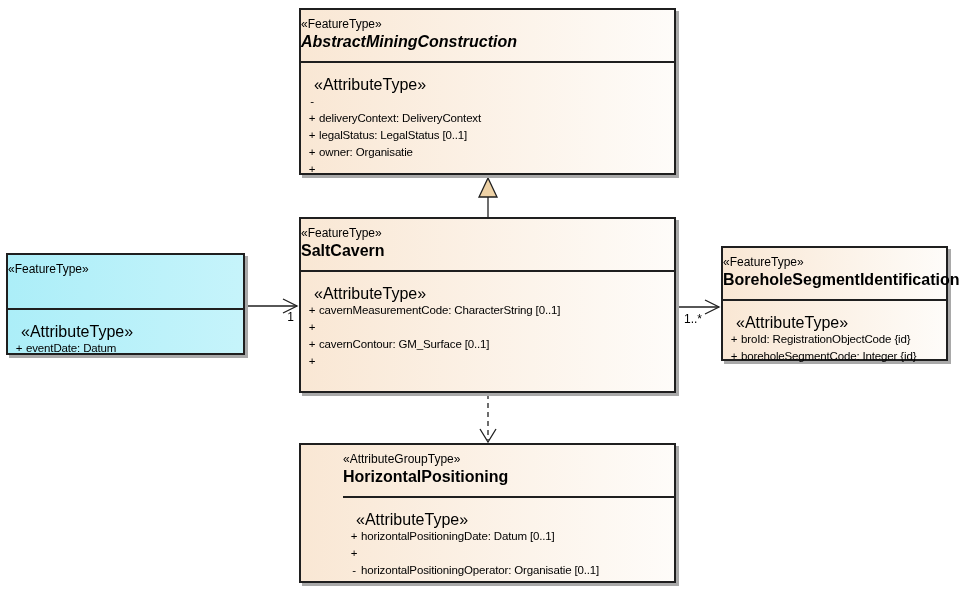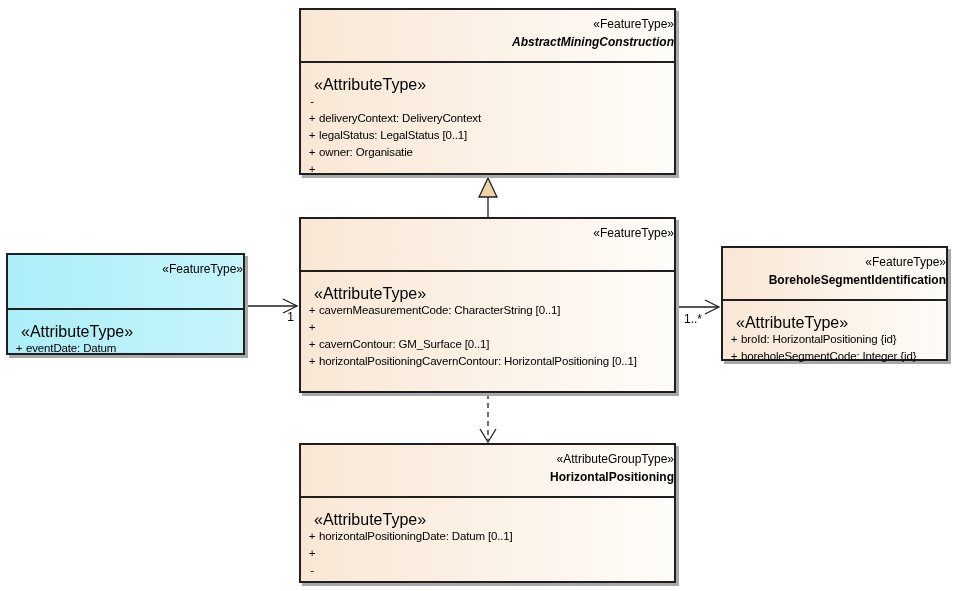--- a/index.html
+++ b/index.html
@@ -10,26 +10,26 @@
   .uml-box{
     position:absolute;box-sizing:border-box;
     border:2px solid #1f1f1f;
     background:linear-gradient(90deg,#f9e7d4 0%,#fefcf9 100%);
     box-shadow:3px 3px 0 #a9a9a9;
   }
   .uml-box.event{
     background:linear-gradient(90deg,#aceef8 0%,#c6f4fb 100%);
   }
   .box-header{
-    box-sizing:content-box;height:45px;text-align:right;padding-top:6px;
+    box-sizing:content-box;height:45px;text-align:left;padding-top:6px;
     border-bottom:2px solid #1f1f1f;
   }
   .box-header.tall{height:47px;}
   .stereotype{font-size:12px;line-height:17px;}
-  .class-name{font-size:12px;font-weight:bold;line-height:18px;}
+  .class-name{font-size:16px;font-weight:bold;line-height:18px;}
   .class-name.abstract{font-style:italic;}
   .box-body{padding-top:6px;}
   .attr-heading{font-size:16px;line-height:16px;margin:8px 0 0 13px;}
   .attr-row{display:flex;font-size:11.5px;line-height:17px;letter-spacing:-0.15px;white-space:nowrap;}
   .vis{flex:0 0 14px;width:14px;text-align:center;margin-left:4px;}
   .attr-text{}
   .overlay{position:absolute;left:0;top:0;pointer-events:none;}
   .overlay line,.overlay polyline,.overlay polygon{stroke:#1f1f1f;stroke-width:1.3;}
   .mult{position:absolute;font-size:12px;line-height:14px;}
 </style>
@@ -84,37 +84,37 @@
         </div>
       <div class="attr-row">
           <span class="vis">+</span>
         </div>
     </div>
   </div>
 
   <div class="uml-box" style="left:299px;top:217px;width:377px;height:176px;">
     <div class="box-header">
       <div class="stereotype">«FeatureType»</div>
+      <div class="class-name">SaltCavern</div>
     </div>
     <div class="box-body">
       <div class="attr-heading">«AttributeType»</div>
       <div class="attr-row">
           <span class="vis">+</span>
           <span class="attr-text">cavernMeasurementCode: CharacterString [0..1]</span>
         </div>
       <div class="attr-row">
           <span class="vis">+</span>
         </div>
       <div class="attr-row">
           <span class="vis">+</span>
           <span class="attr-text">cavernContour: GM_Surface [0..1]</span>
         </div>
       <div class="attr-row">
           <span class="vis">+</span>
-          <span class="attr-text">horizontalPositioningCavernContour: HorizontalPositioning [0..1]</span>
         </div>
     </div>
   </div>
 
   <div class="uml-box event" style="left:6px;top:253px;width:239px;height:102px;">
     <div class="box-header tall">
       <div class="stereotype">«FeatureType»</div>
     </div>
     <div class="box-body">
       <div class="attr-heading">«AttributeType»</div>
@@ -127,42 +127,43 @@
 
   <div class="uml-box" style="left:721px;top:246px;width:227px;height:115px;">
     <div class="box-header">
       <div class="stereotype">«FeatureType»</div>
       <div class="class-name">BoreholeSegmentIdentification</div>
     </div>
     <div class="box-body">
       <div class="attr-heading">«AttributeType»</div>
       <div class="attr-row">
           <span class="vis">+</span>
-          <span class="attr-text">broId: HorizontalPositioning {id}</span>
+          <span class="attr-text">broId: RegistrationObjectCode {id}</span>
         </div>
       <div class="attr-row">
           <span class="vis">+</span>
           <span class="attr-text">boreholeSegmentCode: Integer {id}</span>
         </div>
     </div>
   </div>
 
-  <div class="uml-box" style="left:299px;top:443px;width:377px;height:140px;">
+  <div class="uml-box" style="left:299px;top:443px;width:377px;height:140px;padding-left:42px;">
     <div class="box-header">
       <div class="stereotype">«AttributeGroupType»</div>
       <div class="class-name">HorizontalPositioning</div>
     </div>
     <div class="box-body">
       <div class="attr-heading">«AttributeType»</div>
       <div class="attr-row">
           <span class="vis">+</span>
           <span class="attr-text">horizontalPositioningDate: Datum [0..1]</span>
         </div>
       <div class="attr-row">
           <span class="vis">+</span>
         </div>
       <div class="attr-row">
           <span class="vis">-</span>
+          <span class="attr-text">horizontalPositioningOperator: Organisatie [0..1]</span>
         </div>
     </div>
   </div>
 
 </div>
 
 </body></html>

